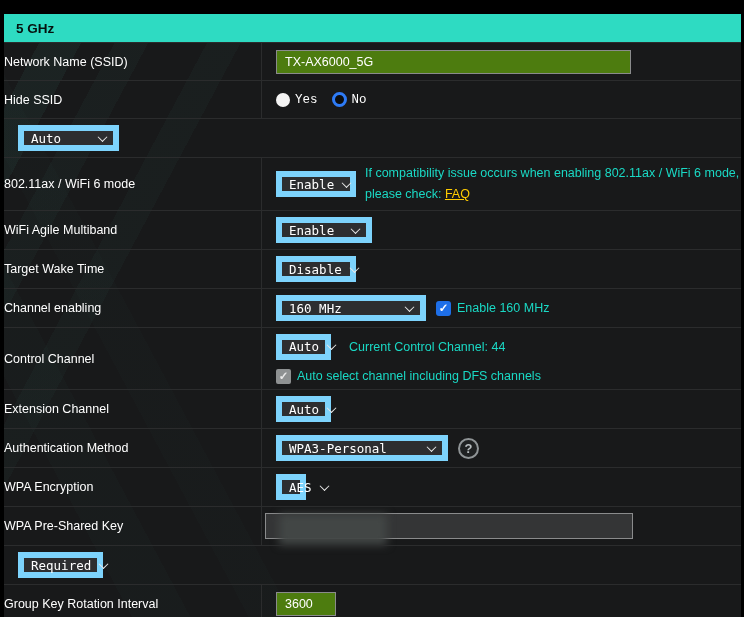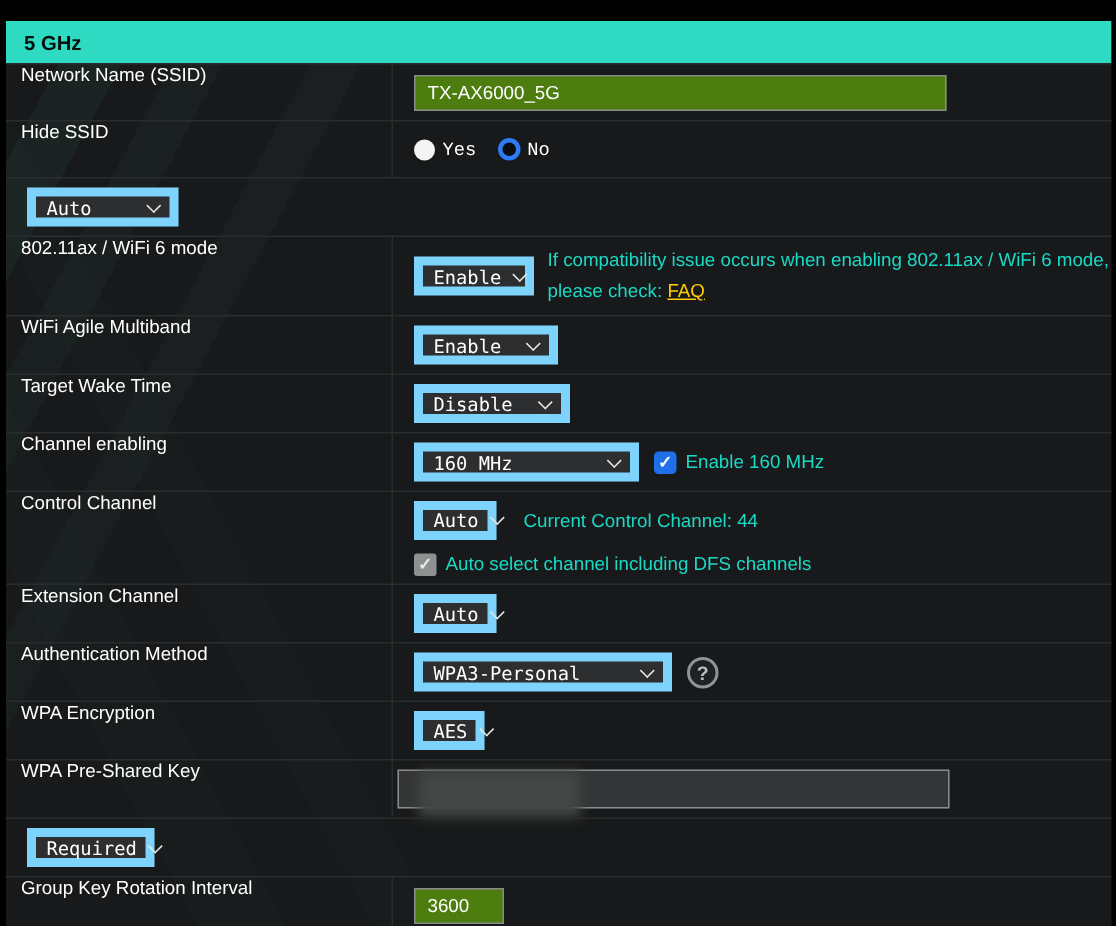--- a/index.html
+++ b/index.html
@@ -19,21 +19,21 @@
 
   .hdr { position:relative; height:28px; background:#2edbc2; display:flex; align-items:center;
          padding-left:12px; z-index:2; }
   .hdr span { font-size:13.5px; font-weight:bold; color:#06110f; }
 
   .row { position:relative; display:flex; border-top:1px solid #2b2c2d; z-index:2; }
   .row:first-of-type { border-top:none; }
   .h38{height:38px} .h39{height:39px} .h53{height:53px} .h62{height:62px}
 
   .lcell { width:258px; flex:0 0 258px; border-right:1px solid #2b2c2d;
-           display:flex; align-items:flex-start; padding-left:10px; }
+           display:flex; align-items:center; padding-left:0; }
   .lcell span { color:#ffffff; font-size:12.5px; }
   .ccell { flex:1; display:flex; align-items:center; padding-left:14px; position:relative; }
 
   
   .select { display:inline-flex; align-items:center; justify-content:space-between;
             height:26px; background:#2d2e30; border:6px solid #7dd3fc; padding:0 7px;
             cursor:pointer; flex:0 0 auto; }
   .select .txt { color:#fff; font-family:"DejaVu Sans Mono", monospace; font-size:12.5px; white-space:nowrap; }
   .chev { width:7px; height:7px; border-right:1.8px solid #e8e8e8; border-bottom:1.8px solid #e8e8e8;
           transform:rotate(45deg) translate(-1px,-1px); margin-left:9px; flex:0 0 auto; }
@@ -130,21 +130,21 @@
         <span class="chev"></span>
       </div>
     </div>
   </div>
 
   <div class="row h39">
     <div class="lcell">
         <span>Target Wake Time</span>
       </div>
     <div class="ccell">
-      <div class="select" style="width:104px">
+      <div class="select" style="width:80px">
         <span class="txt">Disable</span>
         <span class="chev"></span>
       </div>
     </div>
   </div>
 
   <div class="row h39">
     <div class="lcell">
         <span>Channel enabling</span>
       </div>
@@ -202,21 +202,21 @@
       </div>
       <span class="qicon">?</span>
     </div>
   </div>
 
   <div class="row h39">
     <div class="lcell">
         <span>WPA Encryption</span>
       </div>
     <div class="ccell">
-      <div class="select" style="width:47px">
+      <div class="select" style="width:30px">
         <span class="txt">AES</span>
         <span class="chev"></span>
       </div>
     </div>
   </div>
 
   <div class="row h39">
     <div class="lcell">
         <span>WPA Pre-Shared Key</span>
       </div>

